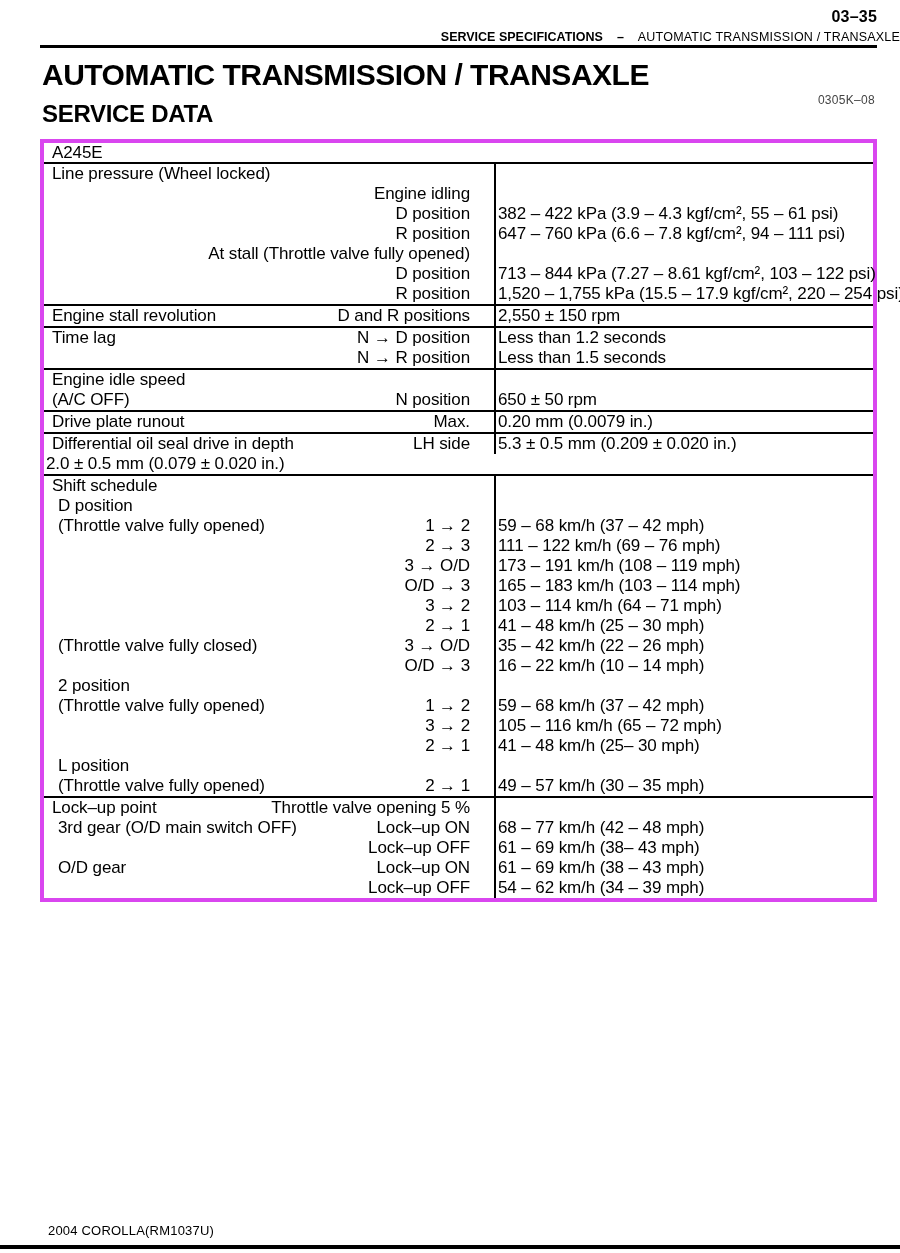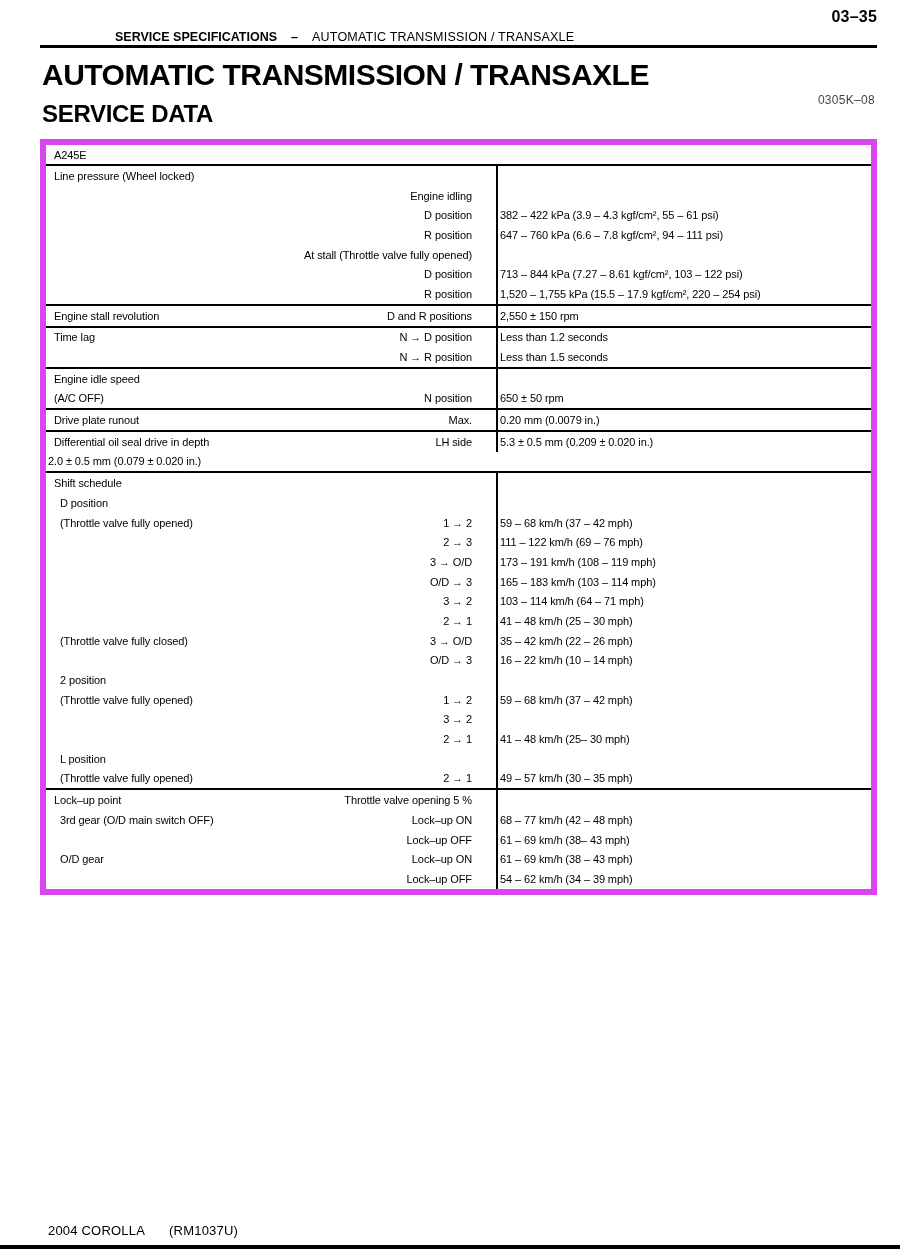--- a/index.html
+++ b/index.html
@@ -7,56 +7,56 @@
   .page {
     position:relative; width:900px; height:1253px; background:#ffffff;
     font-family:"Liberation Sans", sans-serif; color:#000; overflow:hidden;
   }
   
   .page-number {
     position:absolute; top:8px; right:23px; font-size:16px; font-weight:bold;
     letter-spacing:0.2px;
   }
   .running-header {
-    position:absolute; top:30px; left:0; width:900px; text-align:left;
+    position:absolute; top:30px; left:0; width:900px; text-align:right;
     padding-left:115px; font-size:12.5px; white-space:nowrap;
   }
   .running-header .rh-section { font-weight:bold; border-bottom:2px solid #000; padding-bottom:1px; }
   .running-header .rh-sep { display:inline-block; margin:0 14px; font-weight:bold; }
   .running-header .rh-chapter { font-weight:normal; letter-spacing:0.2px; }
   .header-rule { position:absolute; top:45px; left:40px; width:837px; height:3px; background:#000; }
   
   .doc-title {
     position:absolute; top:58px; left:42px; font-size:30px; font-weight:bold;
     letter-spacing:-0.5px; white-space:nowrap;
   }
   .doc-code { position:absolute; top:93px; right:25px; font-size:12px; color:#444; letter-spacing:0.3px; }
   .doc-subtitle {
     position:absolute; top:100px; left:42px; font-size:24px; font-weight:bold;
     letter-spacing:-0.3px; white-space:nowrap;
   }
   
   .spec-table {
     position:absolute; left:40px; top:139px; width:837px;
-    border:6px solid #d946ef; font-size:11px; letter-spacing:-0.1px;
+    border:4px solid #d946ef; font-size:17px; letter-spacing:-0.1px;
   }
   .model-row { min-height:19px; line-height:18px; padding:1px 0 0 8px; border-bottom:2px solid #000; }
   .section + .section { border-top:2px solid #000; }
   .srow { display:grid; grid-template-columns:452px 1fr; }
   .cell-left {
     display:flex; align-items:center; border-right:2px solid #000;
     padding:0 24px 0 8px; min-height:19.7px;
   }
   .cell-left.indent { padding-left:14px; }
   .cell-left .lab { white-space:nowrap; }
   .cell-left .sub { margin-left:auto; text-align:left; white-space:nowrap; padding-left:10px; }
   .cell-right { display:flex; align-items:center; padding-left:2px; min-height:19.7px; white-space:nowrap; }
   
   .footer { position:absolute; left:48px; top:1223px; font-size:13px; letter-spacing:0.2px; }
-  .footer .f-code { margin-left:24px; }
+  .footer .f-code { margin-left:0; }
   .footer-rule { position:absolute; left:0; top:1245px; width:900px; height:4px; background:#000; }
 </style>
 </head>
 <body>
 
 <div class="page">
 
   <div class="page-number">03–35</div>
 
   <div class="running-header">
@@ -266,20 +266,21 @@
             <span class="lab">(Throttle valve fully opened)</span>
             <span class="sub">1 → 2</span>
           </div>
           <div class="cell-right">59 – 68 km/h (37 – 42 mph)</div>
         </div>
         <div class="srow">
           <div class="cell-left">
             <span class="lab"></span>
             <span class="sub">3 → 2</span>
           </div>
+          <div class="cell-right">105 – 116 km/h (65 – 72 mph)</div>
         </div>
         <div class="srow">
           <div class="cell-left">
             <span class="lab"></span>
             <span class="sub">2 → 1</span>
           </div>
           <div class="cell-right">41 – 48 km/h (25– 30 mph)</div>
         </div>
         <div class="srow">
           <div class="cell-left indent">

